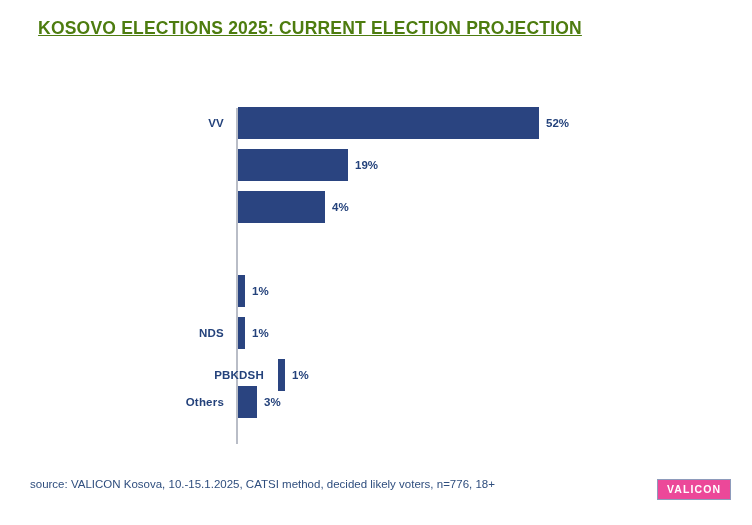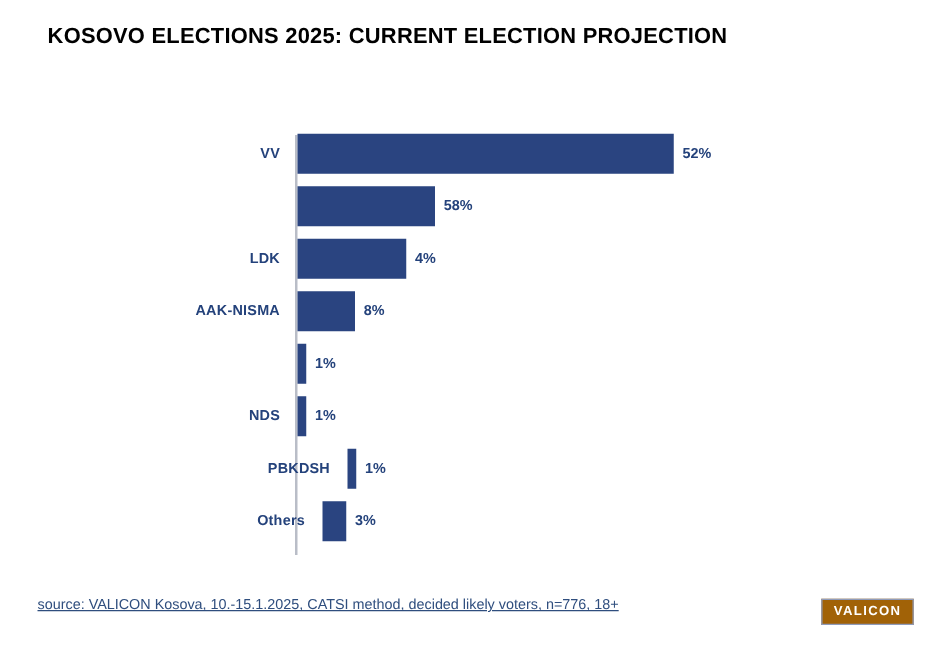--- a/index.html
+++ b/index.html
@@ -22,22 +22,23 @@
   }
   .chart-title {
     position: absolute;
     left: 0;
     top: 18px;
     width: 620px;
     text-align: center;
     font-size: 17.5px;
     font-weight: bold;
     letter-spacing: 0.2px;
-    color: #000000;
+    color: #4d7c0f;
     white-space: nowrap;
+    text-decoration: underline;
   }
   .plot {
     position: absolute;
     left: 0;
     top: 100px;
     width: 752px;
     height: 348px;
   }
   .axis-line {
     position: absolute;
@@ -85,29 +86,28 @@
     text-align: center;
   }
   .source {
     position: absolute;
     left: 30px;
     top: 477px;
     font-size: 11.5px;
     line-height: 15px;
     color: #2f4e7e;
     white-space: nowrap;
-    text-decoration: underline;
   }
   .source div { white-space: nowrap; }
   .logo {
     position: absolute;
     left: 657px;
     top: 479px;
     padding: 3px 9px 4px 9px;
-    background: #a16207;
+    background: #ec4899;
     border: 1px solid #8e9bbb;
     color: #ffffff;
     font-size: 10.5px;
     font-weight: bold;
     letter-spacing: 1.1px;
   }
 </style>
 </head>
 <body>
 
@@ -119,53 +119,47 @@
     <div class="axis-line"></div>
 
     <div class="row" style="top:2px;">
       <div class="cat-label">VV</div>
       <div class="bar" style="width:301px;"></div>
       <div class="val-label" style="left:546px;">52%</div>
     </div>
 
     <div class="row" style="top:44px;">
       <div class="bar" style="width:110px;"></div>
-      <div class="val-label" style="left:355px;">58%</div>
+      <div class="val-label" style="left:355px;">19%</div>
     </div>
 
     <div class="row" style="top:86px;">
-      <div class="cat-label">LDK</div>
       <div class="bar" style="width:87px;"></div>
       <div class="val-label" style="left:332px;">4%</div>
     </div>
 
-    <div class="row" style="top:128px;">
-      <div class="cat-label">AAK-NISMA</div>
-      <div class="bar" style="width:46px;"></div>
-      <div class="val-label" style="left:291px;">8%</div>
-    </div>
 
     <div class="row" style="top:170px;">
       <div class="bar" style="width:7px;"></div>
       <div class="val-label" style="left:252px;">1%</div>
     </div>
 
     <div class="row" style="top:212px;">
       <div class="cat-label">NDS</div>
       <div class="bar" style="width:7px;"></div>
       <div class="val-label" style="left:252px;">1%</div>
     </div>
 
     <div class="row" style="top:254px;margin-left:40px;">
       <div class="cat-label">PBKDSH</div>
       <div class="bar" style="width:7px;"></div>
       <div class="val-label" style="left:252px;">1%</div>
     </div>
 
-    <div class="row" style="top:296px;margin-left:20px;">
+    <div class="row" style="top:281px;">
       <div class="cat-label">Others</div>
       <div class="bar" style="width:19px;"></div>
       <div class="val-label" style="left:264px;">3%</div>
     </div>
   </div>
 
   <div class="source">
     <div>source: VALICON Kosova, 10.-15.1.2025, CATSI method, decided likely voters, n=776, 18+</div>
   </div>
 

